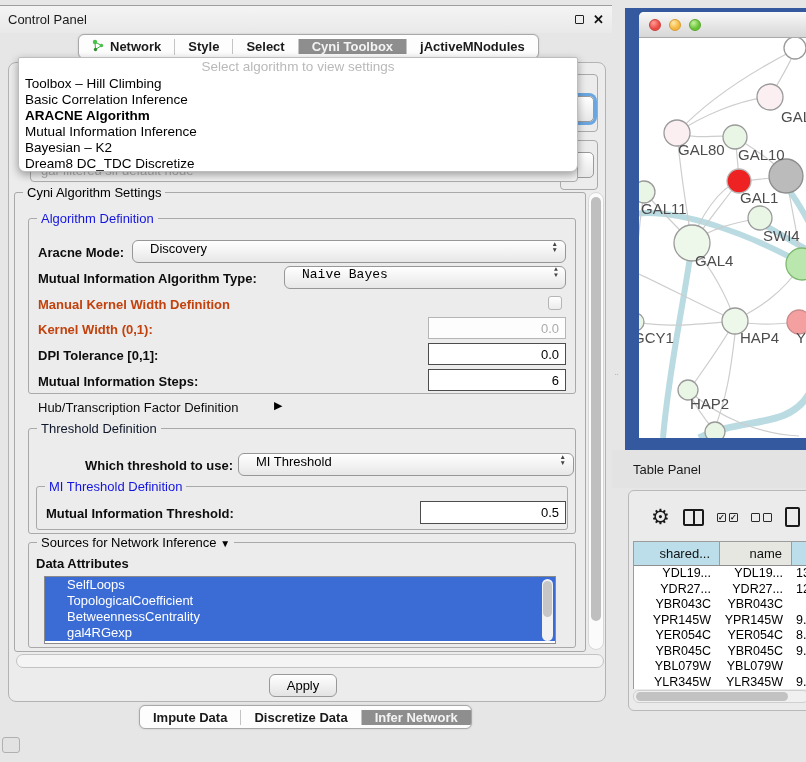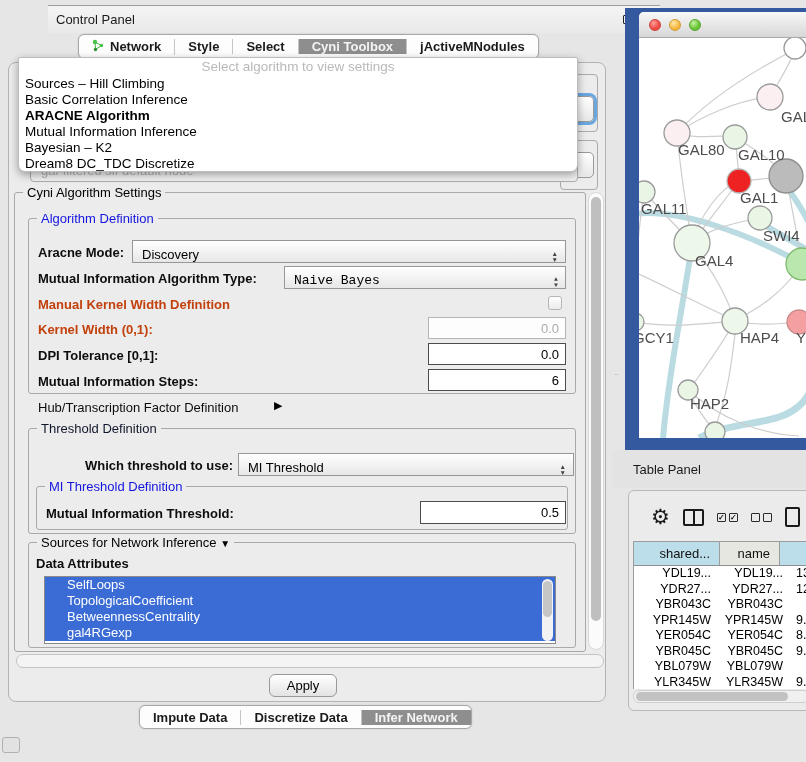--- a/index.html
+++ b/index.html
@@ -2,21 +2,21 @@
 <html><head>
 <meta charset="utf-8">
 <style>
   * { margin:0; padding:0; box-sizing:border-box; }
   html,body { width:806px; height:762px; }
   body { font-family:"Liberation Sans", sans-serif; background:#e6e6e6; position:relative; overflow:hidden; }
   .abs { position:absolute; }
 
   
   #cp-titlebar { left:0; top:5px; width:612px; height:28px; background:linear-gradient(#f4f4f4,#e9e9e9);
-    border-top:1px solid #9e9e9e; display:flex; align-items:center; padding:0 8px;margin-left:48px; }
+    border-top:1px solid #9e9e9e; display:flex; align-items:center; padding:0 8px; }
   #cp-title { font-size:13px; color:#1a1a1a; flex:1; }
   .win-ctrl { display:flex; align-items:center; gap:9px; }
   #float-ic { width:9px; height:9px; border:1.6px solid #222; border-radius:1px; display:inline-block; }
   #close-ic { font-size:13px; font-weight:bold; color:#111; line-height:12px; }
 
   
   .tabbar { display:flex; background:#fdfdfd; border:1px solid #a8a8a8; border-radius:6px; overflow:hidden;
     height:25px; align-items:center; box-shadow:0 0 2px rgba(0,0,0,.15); }
   .tab { display:flex; align-items:center; padding:0 13px; font-size:13px; font-weight:bold; color:#1a1a1a;
     border-right:1px solid #c4c4c4; gap:5px; white-space:nowrap; }
@@ -44,23 +44,23 @@
   .algo-item { font-size:13.5px; line-height:15.9px; padding-left:6px; color:#000; white-space:nowrap; }
   .algo-item.bold { font-weight:bold; }
 
   
   .group { position:absolute; border:1px solid #a9a9a9; border-radius:3px; }
   .legend { position:absolute; top:-8px; left:8px; background:#ececec; padding:0 4px; font-size:13px; white-space:nowrap; }
   .legend.blue { color:#1414e0; }
   .legend.green { color:#0f172a; }
   .lbl { position:absolute; font-size:13px; font-weight:bold; color:#0d0d0d; white-space:nowrap; }
   .lbl.dis { color:#c2410c; font-weight:bold; }
-  .combo { position:absolute; border:1px solid #979797; border-radius:0;
-    background:linear-gradient(#ffffff,#e7e7e7); display:flex; align-items:flex-end;
-    font-size:13px; color:#000; padding-left:9px; }
+  .combo { position:absolute; border:1px solid #979797; border-radius:6px;
+    background:linear-gradient(#ffffff,#e7e7e7); display:flex; align-items:flex-start;
+    font-size:13px; color:#000; padding-left:17px; }
   .combo .spin { margin-left:auto; margin-right:7px; display:flex; flex-direction:column; align-items:center;
     font-size:6.5px; color:#444; line-height:5.5px; }
   .field { position:absolute; border:1px solid #4d4d4d; background:#fff; font-size:13px; color:#000;
     display:flex; align-items:center; justify-content:flex-end; padding-right:6px; }
   .field.dis { border:1px solid #b5b5b5; color:#ababab; background:#fdfdfd; }
   .checkbox { position:absolute; width:14px; height:14px; border:1px solid #b5b5b5; border-radius:3px;
     background:linear-gradient(#fefefe,#ececec); }
   .tri { font-size:11px; color:#000; }
 
   
@@ -164,21 +164,21 @@
 <div class="abs frag-combo focus" style="left:564px;top:96px;width:30px;height:26px;"></div>
 <div class="abs frag-box" style="left:560px;top:140px;width:38px;height:50px;"></div>
 <div class="abs frag-combo" style="left:564px;top:152px;width:30px;height:26px;"></div>
 <div class="abs" id="hidden-combo">
   <span>gal-filtered sif default node</span>
 </div>
 
 <div class="abs" id="algo-popup">
   <div id="algo-placeholder">Select algorithm to view settings</div>
   <div id="algo-items">
-      <div class="algo-item">Sources – Hill Climbing</div>
+      <div class="algo-item">Toolbox – Hill Climbing</div>
       <div class="algo-item">Basic Correlation Inference</div>
       <div class="algo-item bold">ARACNE Algorithm</div>
       <div class="algo-item">Mutual Information Inference</div>
       <div class="algo-item">Bayesian – K2</div>
       <div class="algo-item">Dream8 DC_TDC Discretize</div>
     </div>
 </div>
 
 <div class="group" style="left:14px;top:192px;width:572px;height:460px;">
   <span class="legend">Cyni Algorithm Settings</span>
@@ -362,21 +362,21 @@
     </span>
     <span class="cbpair">
       <span class="mini-cb"></span>
         <span class="mini-cb"></span>
     </span>
     <span id="doc-ic"></span>
   </div>
   <div id="tp-table">
     <div id="tbl-head">
         <div class="hcell" style="width: 86px; background: rgb(188, 222, 234);">shared...</div>
-        <div class="hcell" style="width: 60px; background: rgb(231, 231, 226);">name</div>
+        <div class="hcell" style="width: 72px; background: rgb(231, 231, 226);">name</div>
         <div class="hcell" style="width: 40px; background: rgb(188, 222, 234); flex: 1 1 0%; border-right: none;"></div>
       </div>
     <div id="tbl-body">
         <div class="trow">
           <div class="tcell" style="width: 86px;">YDL19...</div>
           <div class="tcell" style="width: 72px;">YDL19...</div>
           <div class="tcell c3" style="width: 40px; flex: 1 1 0%;">13</div>
         </div>
         <div class="trow">
           <div class="tcell" style="width: 86px;">YDR27...</div>

